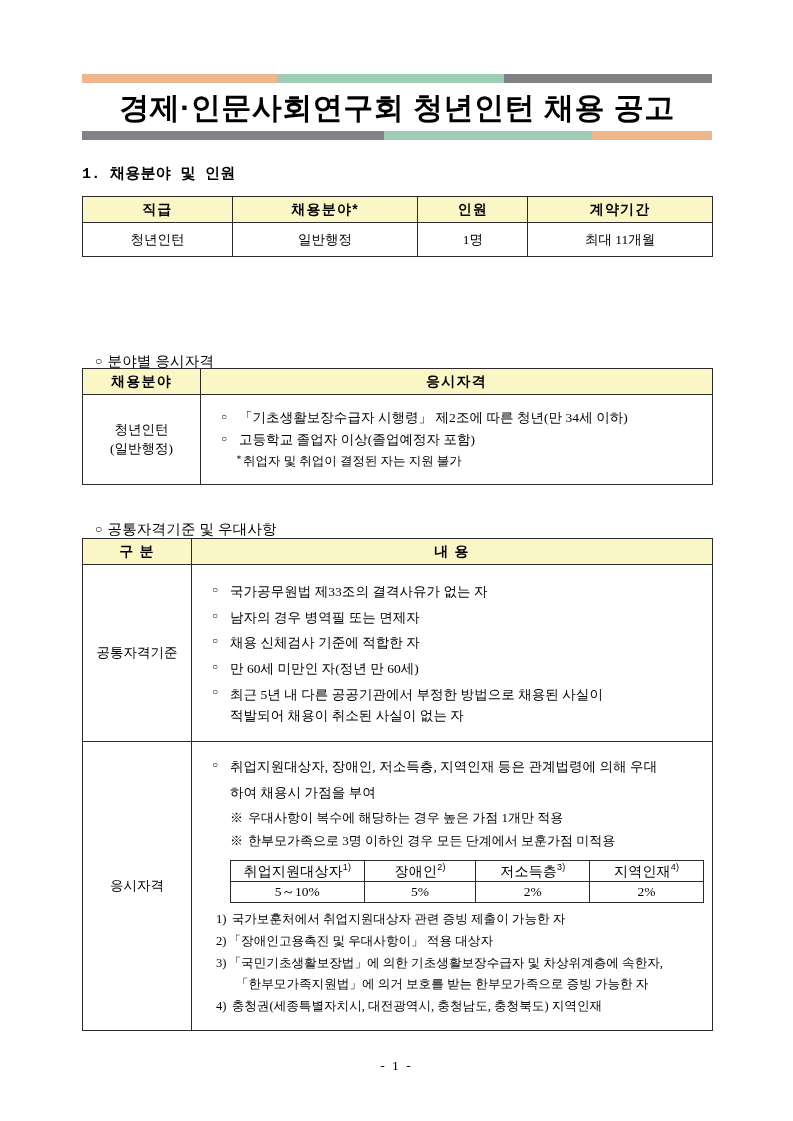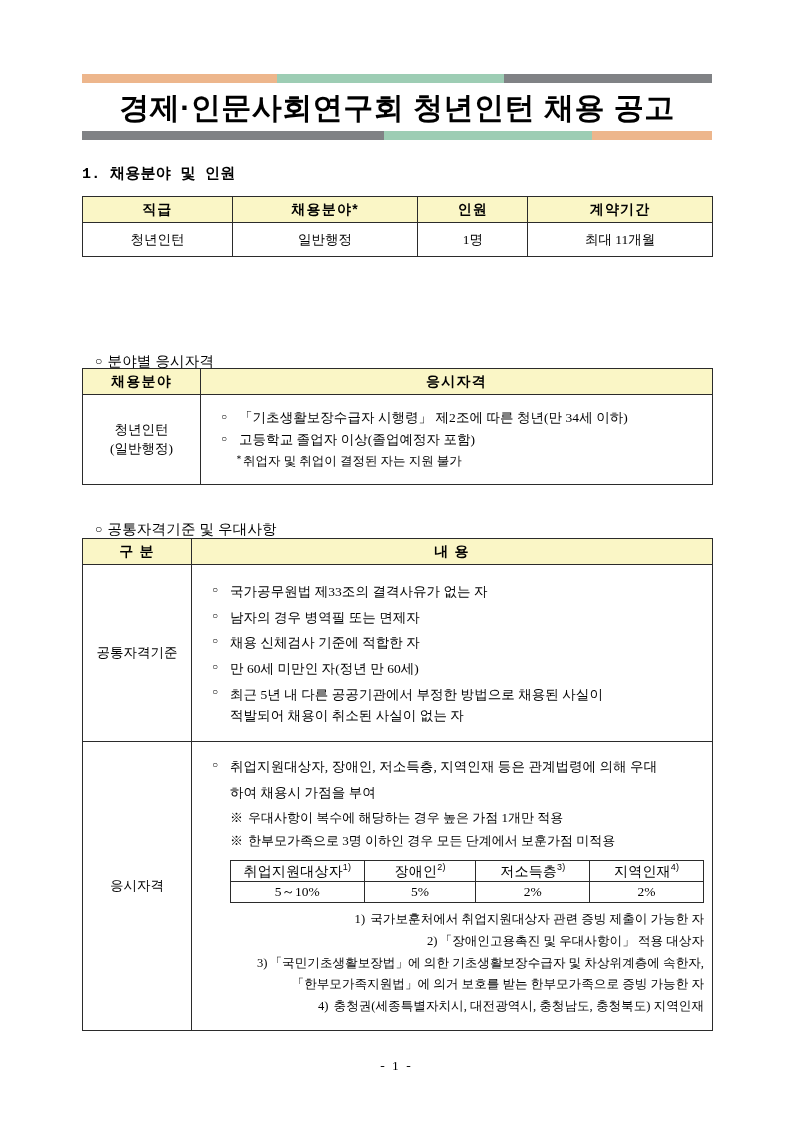--- a/index.html
+++ b/index.html
@@ -223,21 +223,20 @@
   .inner-c4 { width: 114px; }
 
   .footnotes {
     margin: 6px 0 2px 4px;
     font-size: 12.6px;
     line-height: 1.72;
   }
   .footnotes .fn {
     padding-left: 20px;
     text-indent: -20px;
-    text-align: right;
   }
   .footnotes .fn .num { margin-right: 2px; }
   .footnotes .fn.cont { text-indent: 0; padding-left: 20px; }
 
   
   .page-footer {
     position: absolute;
     left: 0;
     top: 1058px;
     width: 793px;

